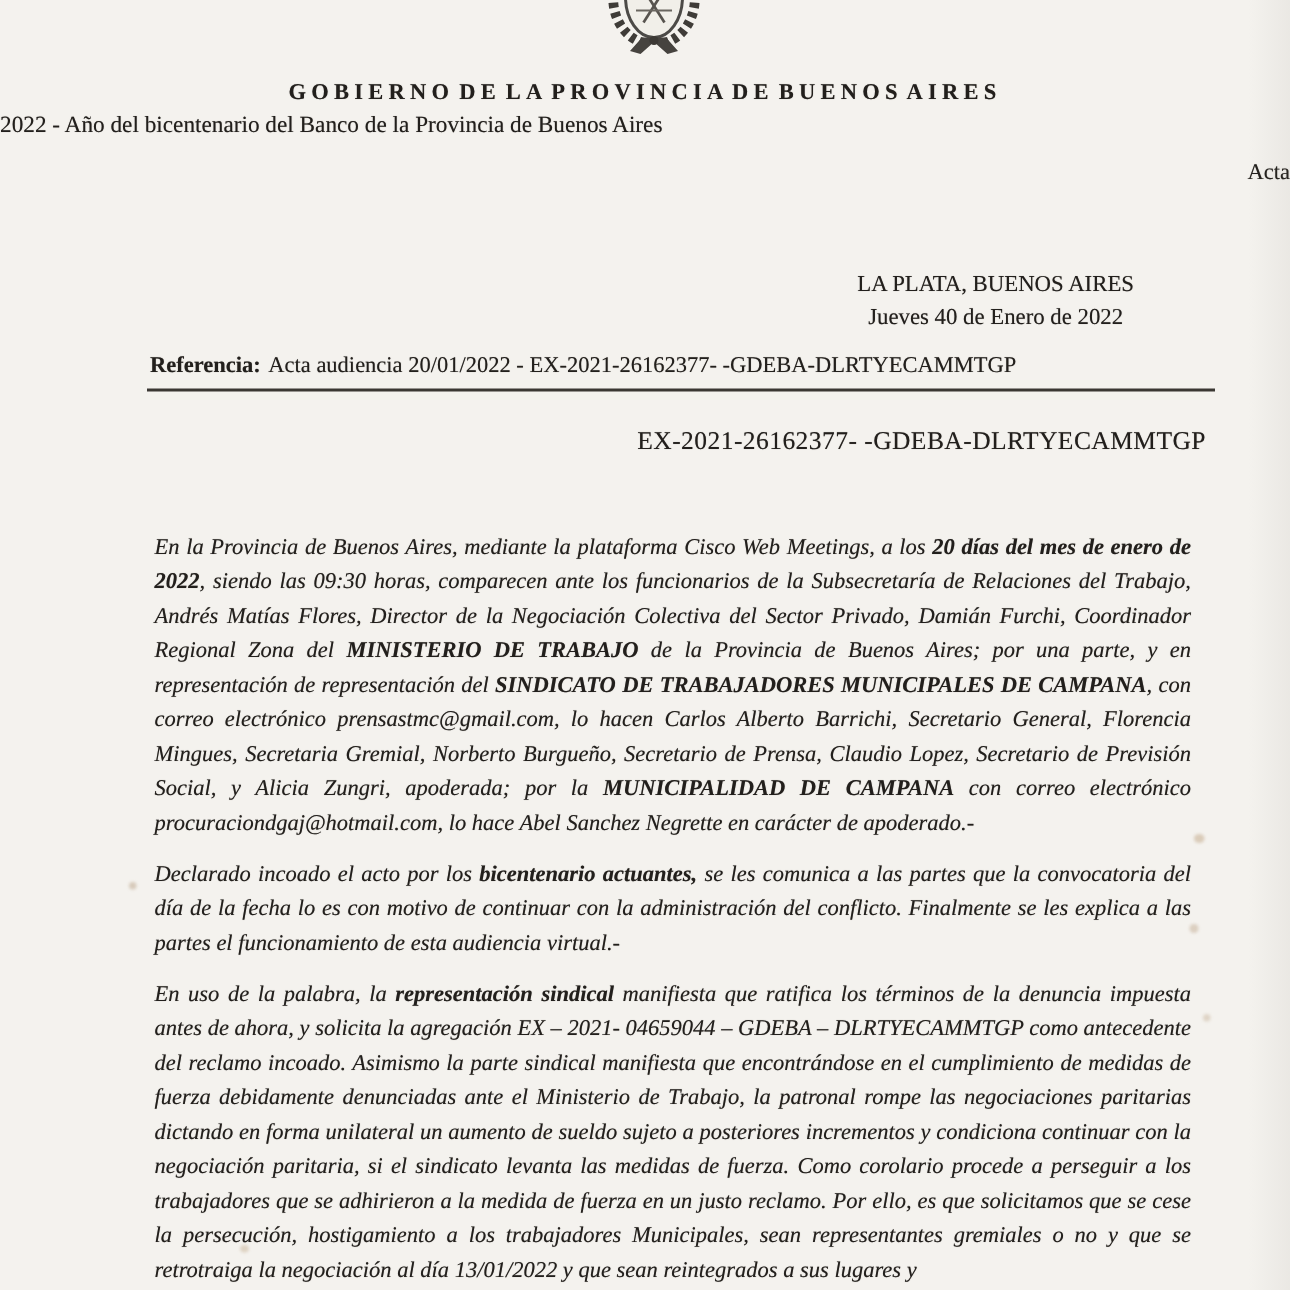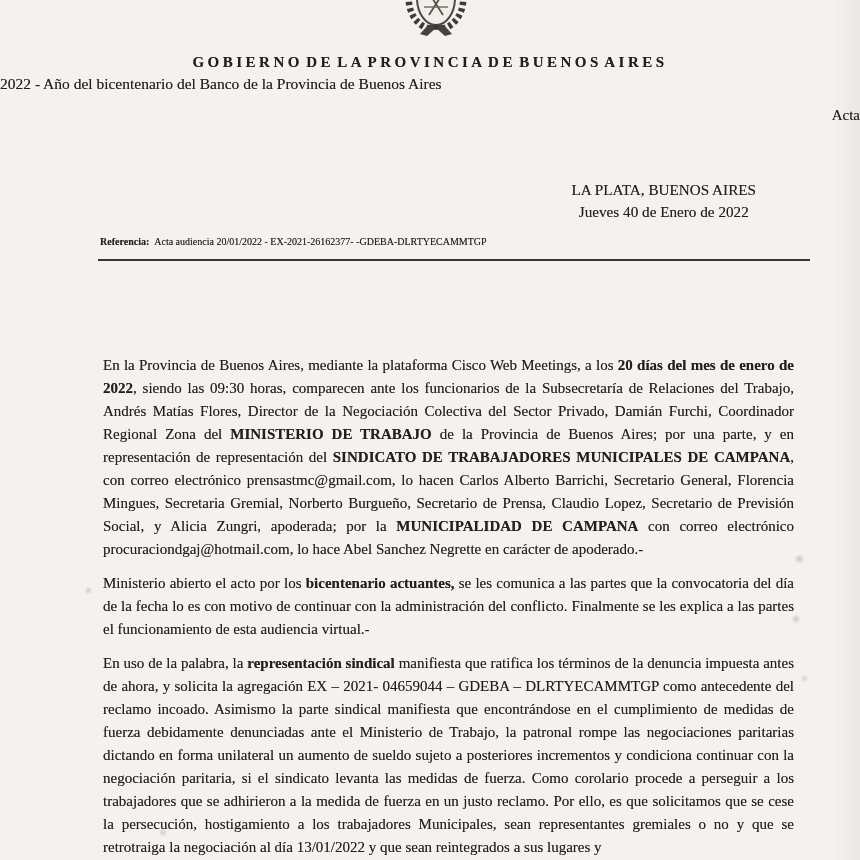--- a/index.html
+++ b/index.html
@@ -84,21 +84,21 @@
   .place-date {
     position: absolute;
     top: 179px; right: 104px;
     text-align: center;
     font-size: 15.2px;
     line-height: 22px;
   }
   .referencia {
     position: absolute;
     top: 236px; left: 100px; right: 54px;
-    font-size: 10px;
+    font-size: 15px;
   }
   .referencia .label { font-weight: bold; }
   .referencia .value { margin-left: 5px; }
   .ref-rule {
     position: absolute;
     top: 259px; left: 98px;
     width: 712px; height: 2px;
     background: #3a3733;
   }
   .expediente {
@@ -108,21 +108,21 @@
     letter-spacing: 0.3px;
   }
   .paras {
     position: absolute;
     top: 354px; left: 103px;
     width: 703px;
     font-size: 15px;
     line-height: 23px;
     text-align: justify;
   }
-  .para { margin: 0 12px 11px 0; }
+  .para { margin: 0 12px 11px 0; font-style: italic; }
   .b { font-weight: bold; }
 </style>
 </head>
 <body style="background: rgb(244, 242, 238); color: rgb(34, 31, 28);">
 
 <div class="page">
 
   <div class="crest">
     <svg width="72" height="72" viewBox="0 0 72 72" xmlns="http://www.w3.org/2000/svg">
 
@@ -149,24 +149,25 @@
   <div class="place-date">
     <div>LA PLATA, BUENOS AIRES</div>
     <div>Jueves 40 de Enero de 2022</div>
   </div>
 
   <div class="referencia">
     <span class="label">Referencia:</span><span class="value">Acta audiencia 20/01/2022 - EX-2021-26162377- -GDEBA-DLRTYECAMMTGP</span>
   </div>
   <div class="ref-rule"></div>
 
+  <div class="expediente">EX-2021-26162377- -GDEBA-DLRTYECAMMTGP</div>
 
   <div class="paras">
     <div class="para"><span>En la Provincia de Buenos Aires, mediante la plataforma Cisco Web Meetings, a los </span><span class="b">20 días del mes de enero de 2022</span><span>, siendo las 09:30 horas, comparecen ante los funcionarios de la Subsecretaría de Relaciones del Trabajo, Andrés Matías Flores, Director de la Negociación Colectiva del Sector Privado, Damián Furchi, Coordinador Regional Zona del </span><span class="b">MINISTERIO DE TRABAJO</span><span> de la Provincia de Buenos Aires; por una parte, y en representación de representación del </span><span class="b">SINDICATO DE TRABAJADORES MUNICIPALES DE CAMPANA</span><span>, con correo electrónico prensastmc@gmail.com, lo hacen Carlos Alberto Barrichi, Secretario General, Florencia Mingues, Secretaria Gremial, Norberto Burgueño, Secretario de Prensa, Claudio Lopez, Secretario de Previsión Social, y Alicia Zungri, apoderada; por la </span><span class="b">MUNICIPALIDAD DE CAMPANA</span><span> con correo electrónico procuraciondgaj@hotmail.com, lo hace Abel Sanchez Negrette en carácter de apoderado.-</span></div>
-    <div class="para"><span>Ministerio abierto el acto por los </span><span class="b">bicentenario actuantes,</span><span> se les comunica a las partes que la convocatoria del día de la fecha lo es con motivo de continuar con la administración del conflicto. Finalmente se les explica a las partes el funcionamiento de esta audiencia virtual.-</span></div>
+    <div class="para"><span>Declarado incoado el acto por los </span><span class="b">bicentenario actuantes,</span><span> se les comunica a las partes que la convocatoria del día de la fecha lo es con motivo de continuar con la administración del conflicto. Finalmente se les explica a las partes el funcionamiento de esta audiencia virtual.-</span></div>
     <div class="para"><span>En uso de la palabra, la </span><span class="b">representación sindical</span><span> manifiesta que ratifica los términos de la denuncia impuesta antes de ahora, y solicita la agregación EX – 2021- 04659044 – GDEBA – DLRTYECAMMTGP como antecedente del reclamo incoado. Asimismo la parte sindical manifiesta que encontrándose en el cumplimiento de medidas de fuerza debidamente denunciadas ante el Ministerio de Trabajo, la patronal rompe las negociaciones paritarias dictando en forma unilateral un aumento de sueldo sujeto a posteriores incrementos y condiciona continuar con la negociación paritaria, si el sindicato levanta las medidas de fuerza. Como corolario procede a perseguir a los trabajadores que se adhirieron a la medida de fuerza en un justo reclamo. Por ello, es que solicitamos que se cese la persecución, hostigamiento a los trabajadores Municipales, sean representantes gremiales o no y que se retrotraiga la negociación al día 13/01/2022 y que sean reintegrados a sus lugares y</span></div>
   </div>
 
   <div class="edge-shade"></div>
   <div class="stain s1"></div>
   <div class="stain s2"></div>
   <div class="stain s3"></div>
   <div class="stain s4"></div>
   <div class="stain s5"></div>
 

